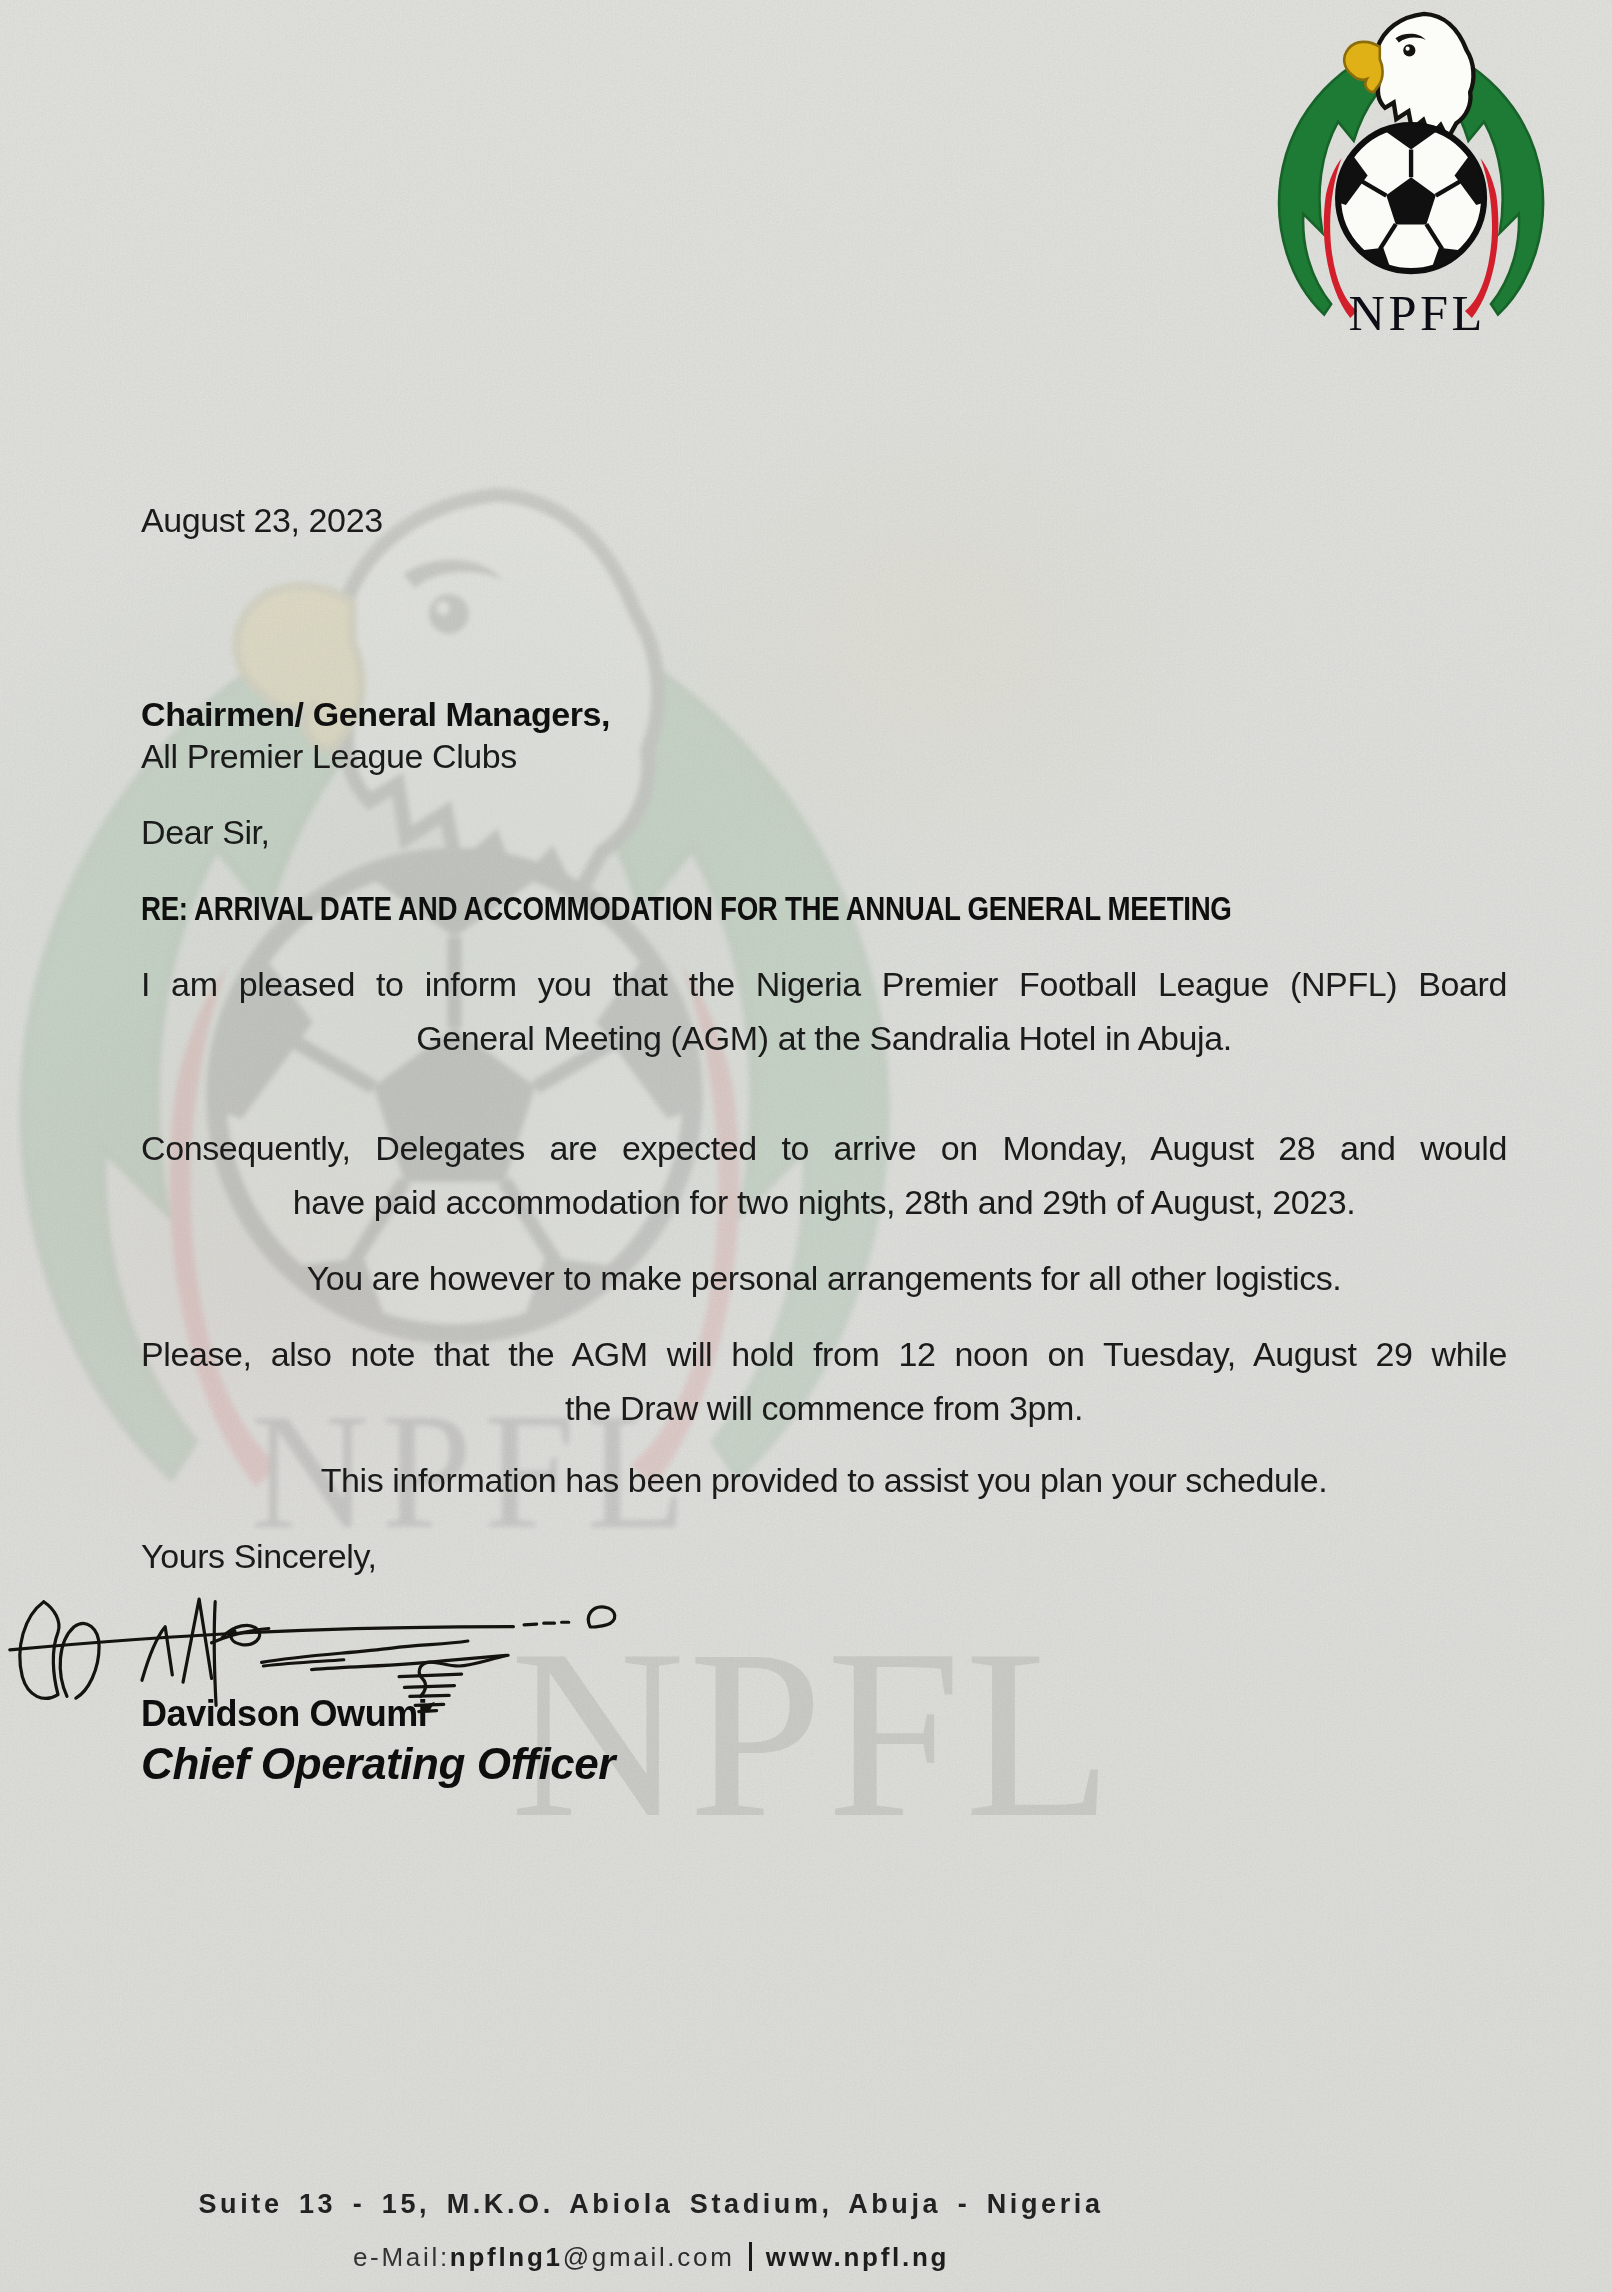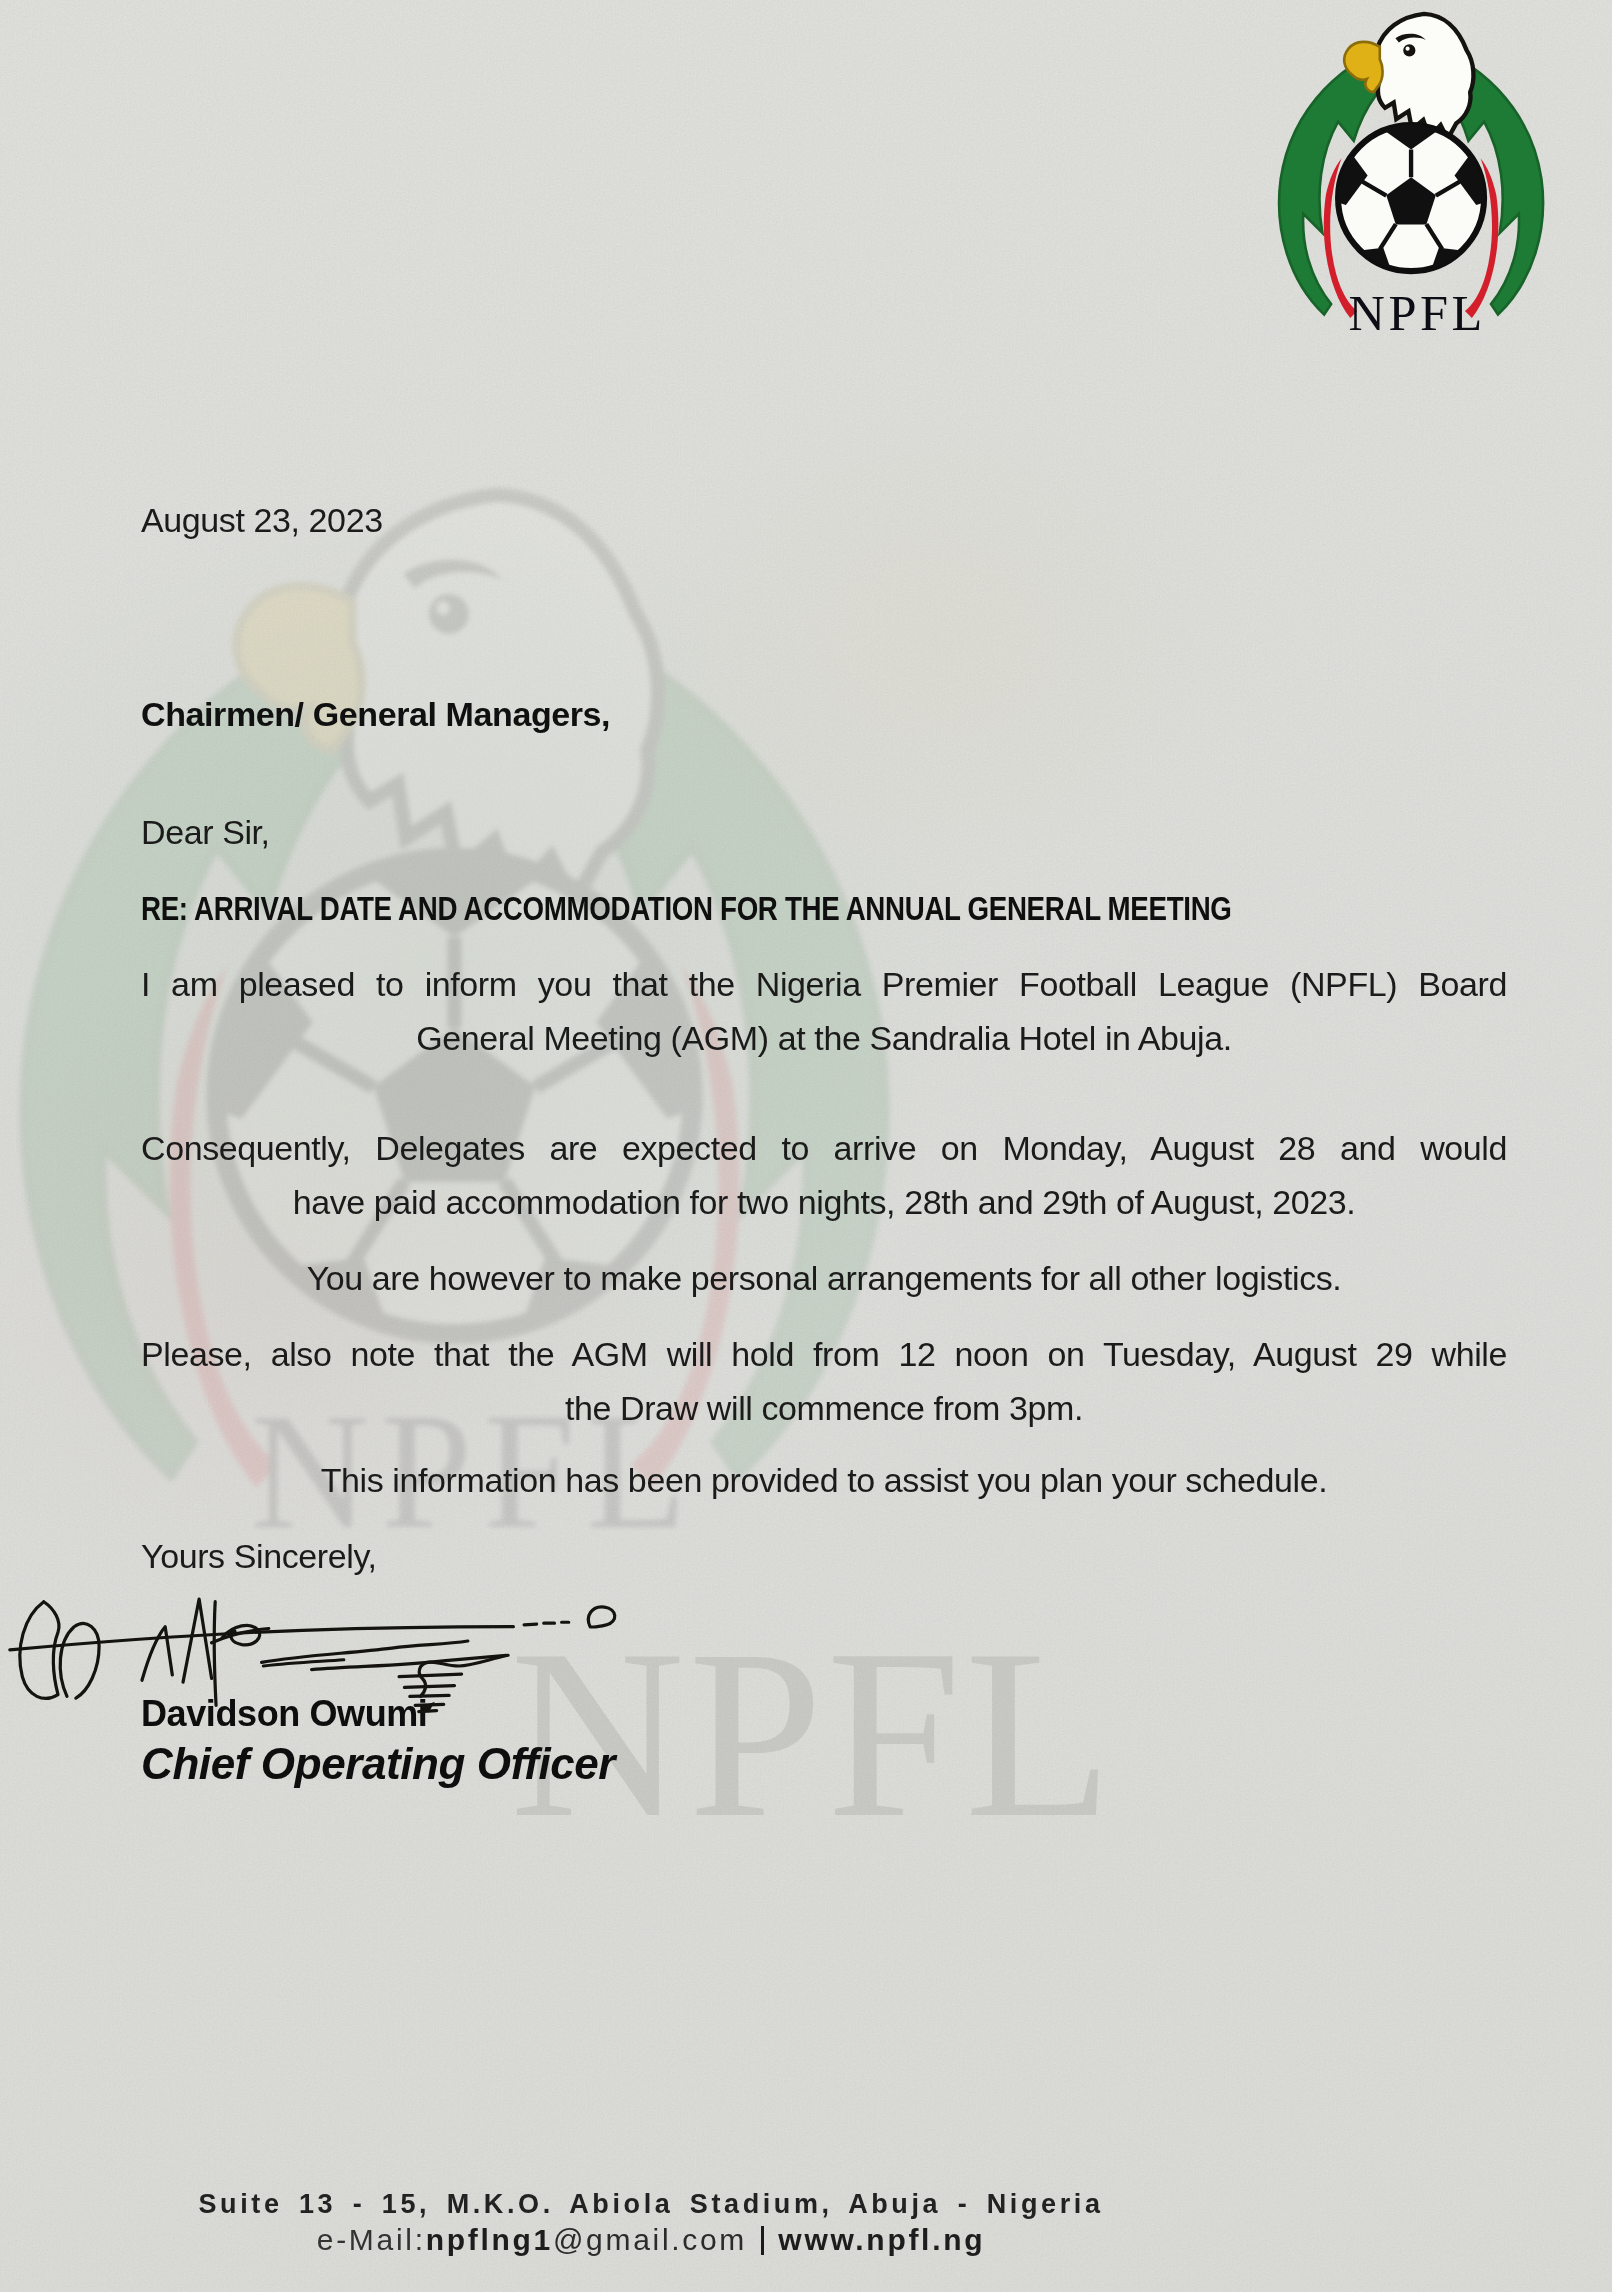--- a/index.html
+++ b/index.html
@@ -35,21 +35,21 @@
   .sig{position:absolute;left:7.2px;top:1591px;z-index:6;}
   .sig path{fill:none;stroke:#15130f;stroke-width:3.6;stroke-linecap:round;stroke-linejoin:round;}
   .sig path.fill{fill:#15130f;stroke:none;}
   .name{font-weight:700;font-size:36px;color:#0e0e0e;}
   .title{font-weight:700;font-style:italic;font-size:44px;color:#0e0e0e;}
   .footer{
     position:absolute;left:0;top:2187px;width:1302px;z-index:5;
     text-align:center;color:#222;line-height:34px;
   }
   .footer .l1{font-size:27px;font-weight:700;letter-spacing:3.6px;word-spacing:5.4px;}
-  .footer .l2{font-size:30px;letter-spacing:2.7px;margin-top:2px;}
+  .footer .l2{font-size:26px;letter-spacing:2.7px;margin-top:19px;}
   .footer .lab{font-weight:400;color:#333;}
   .footer .b{font-weight:700;color:#1d1d1d;}
   .footer .reg{font-weight:400;color:#2b2b2b;}
   .vbar{display:inline-block;width:2.7px;height:29px;background:#1a1a1a;margin:0 14.3px;vertical-align:-5.4px;}
 </style>
 </head>
 <body>
 
 <div class="page">
 
@@ -120,20 +120,21 @@
 
   <div class="wm-text">NPFL</div>
 
   <svg class="header-logo" viewBox="0 0 420 400" role="img">
     <use href="#npflLogo"></use>
   </svg>
 
   <div class="txt nowrap" style="top:493px">August 23, 2023</div>
 
   <div class="txt nowrap bold" style="top:648px">Chairmen/ General Managers,</div>
+  <div class="txt nowrap" style="top:729px">All Premier League Clubs</div>
   <div class="txt nowrap" style="top:805px">Dear Sir,</div>
 
   <div class="txt" style="top:881px">
     <span class="subject-scale">RE: ARRIVAL DATE AND ACCOMMODATION FOR THE ANNUAL GENERAL MEETING</span>
   </div>
 
   <div class="txt" style="top:957px">
     <div class="jline">I am pleased to inform you that the Nigeria Premier Football League (NPFL) Board</div>
     <div class="lline">General Meeting (AGM) at the Sandralia Hotel in Abuja.</div>
   </div>

